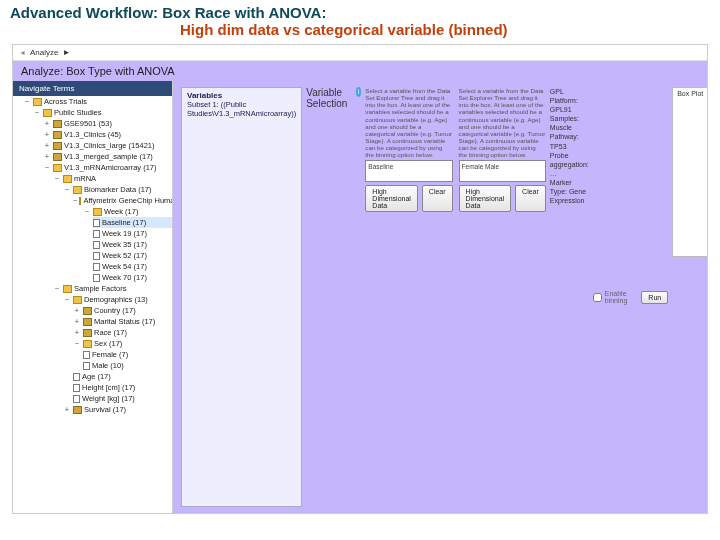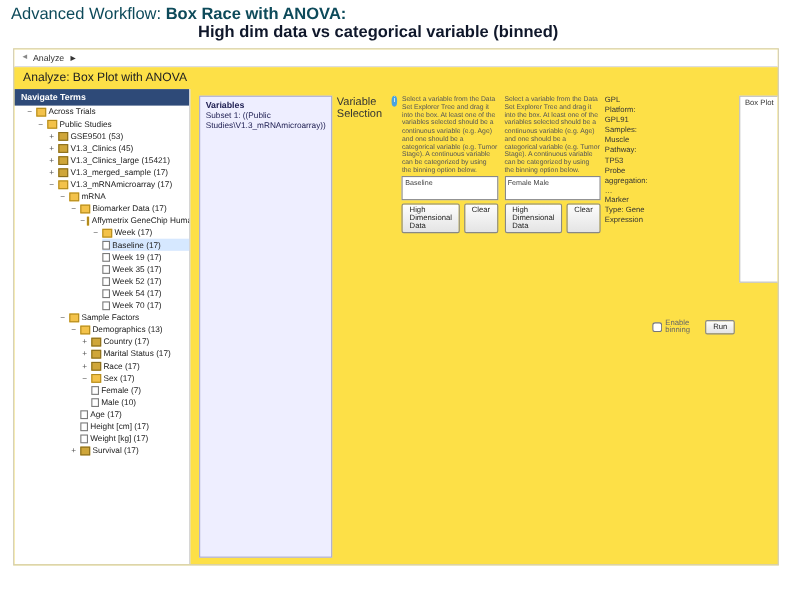--- a/index.html
+++ b/index.html
@@ -1,26 +1,26 @@
 <!DOCTYPE html>
 <html><head>
 <meta charset="utf-8">
 <style>
   *{box-sizing:border-box;margin:0;padding:0;font-family:Arial,Helvetica,sans-serif}
   body{width:720px;height:540px;background:#fff;overflow:hidden;font-size:8px}
   .slide-title{padding:4px 10px 0;font-size:15px;color:#0d4a5a}
-  .slide-title .st1{font-weight:400}
+  .slide-title .st1{font-weight:700}
   .slide-title .st2{font-weight:700}
-  .slide-sub{padding:0 10px 6px 180px;font-size:15px;font-weight:700;color:#0f172a}
-  .shot{margin:0 12px;border:1px solid #ccc;height:470px;position:relative;background:#fde047;display:flex;flex-direction:column}
+  .slide-sub{padding:0 10px 6px 180px;font-size:15px;font-weight:700;color:#c2410c}
+  .shot{margin:0 12px;border:1px solid #ccc;height:470px;position:relative;background:#c4b5fd;display:flex;flex-direction:column}
   .crumb{background:#fff;border-bottom:1px solid #ddd;padding:3px 6px;font-size:8px;color:#333;display:flex;align-items:center;gap:4px}
   .crumb .arrow{color:#888;font-size:7px}
   .pagetitle{padding:4px 8px;font-size:11px;color:#222}
   .body{flex:1;display:flex;overflow:hidden}
-  .navbar{background:#2e4a78;color:#fff;font-size:8px;padding:3px 6px;font-weight:700}
+  .navbar{background:#2e4a78;color:#fff;font-size:8px;padding:3px 6px;font-weight:400}
   .sidebar{width:160px;border-right:1px solid #ccc;background:#fff;overflow:hidden;font-size:7.5px;color:#222}
   .tree ul{list-style:none;padding-left:10px}
   .tree li{white-space:nowrap;padding:1px 0;display:flex;align-items:center;gap:2px}
   .ico{display:inline-block;width:9px;height:8px;vertical-align:middle}
   .ico-fo{background:#f3c24a;border:1px solid #b38b1c}
   .ico-fc{background:#cfa63a;border:1px solid #8a6e1c}
   .ico-leaf{background:#fff;border:1px solid #7a7a7a;width:7px;height:8px}
   .hl{background:#d6e8ff}
   .pm{display:inline-block;width:8px;text-align:center;color:#555}
   .main{flex:1;padding:6px 8px;overflow:hidden;display:flex;flex-direction:row;gap:4px}
@@ -60,21 +60,21 @@
   <span class="st2">Box Race with ANOVA:</span>
 </div>
 <div class="slide-sub">High dim data vs categorical variable (binned)</div>
 
 <div class="shot">
   <div class="crumb">
     <span class="arrow">◄</span>
     <span>Analyze</span>
     <span>►</span>
   </div>
-  <div class="pagetitle">Analyze: Box Plot with ANOVA</div>
+  <div class="pagetitle">Analyze: Box Type with ANOVA</div>
   <div class="body">
     <div class="sidebar">
       <div class="navbar">Navigate Terms</div>
       <div class="tree">
         <ul>
           <li>
               <span class="pm">−</span>
               <span class="ico ico-fo"></span>
               <span>Across Trials</span>
             </li>

